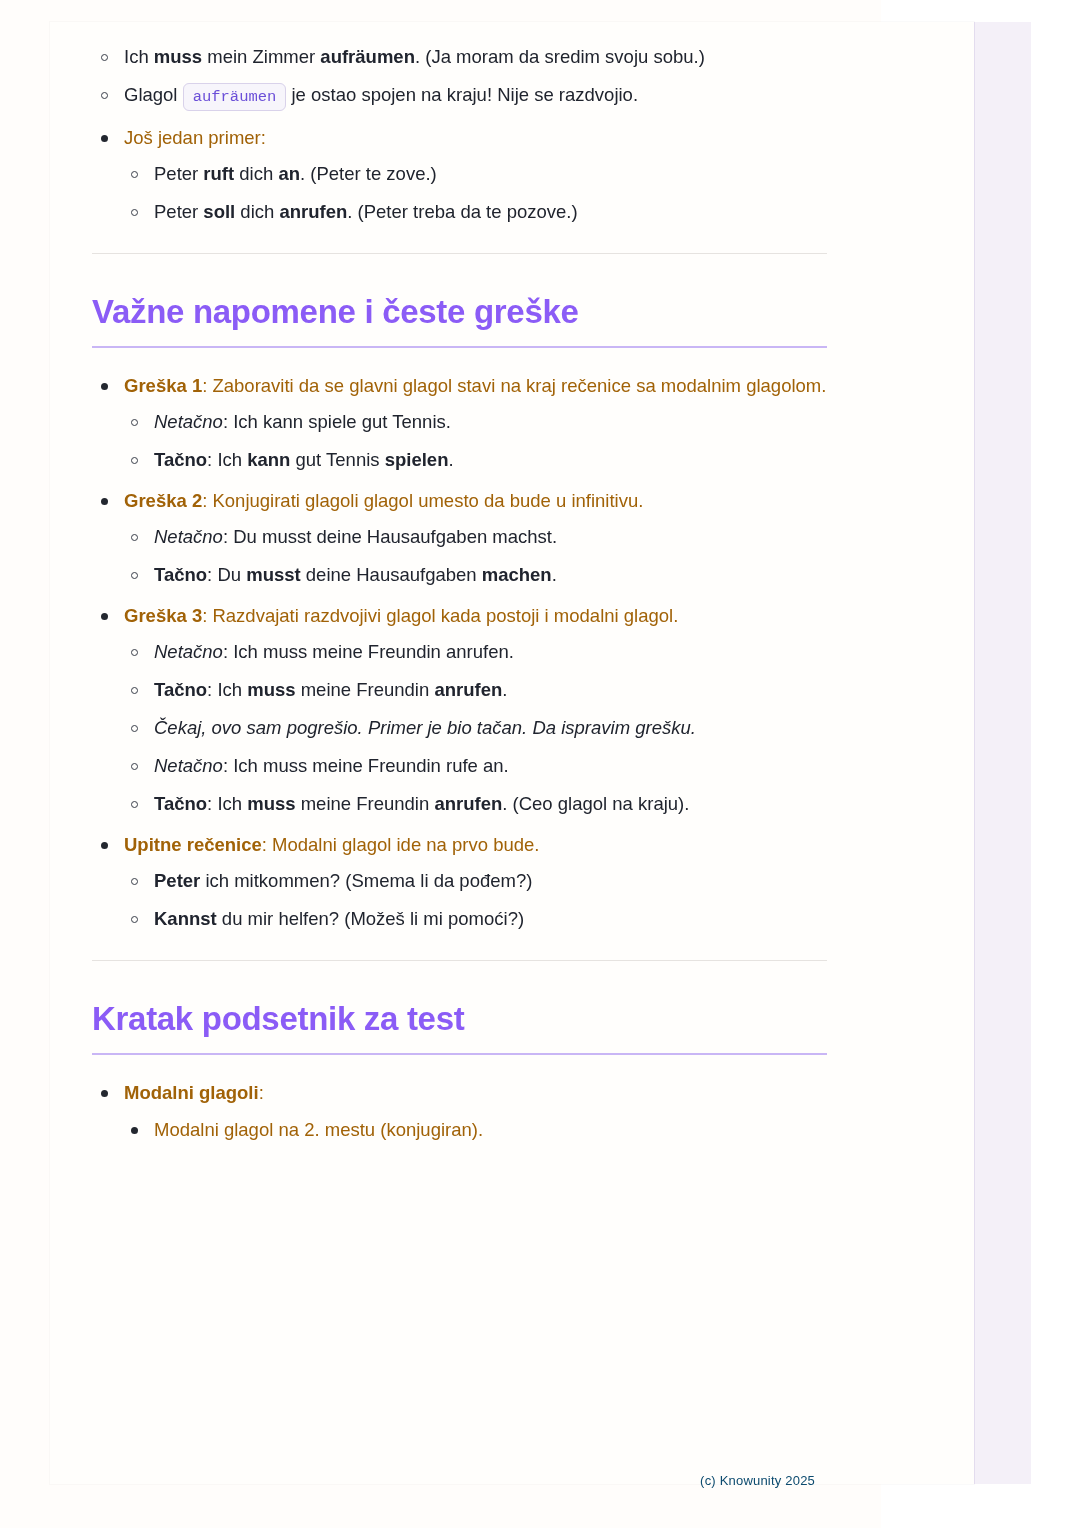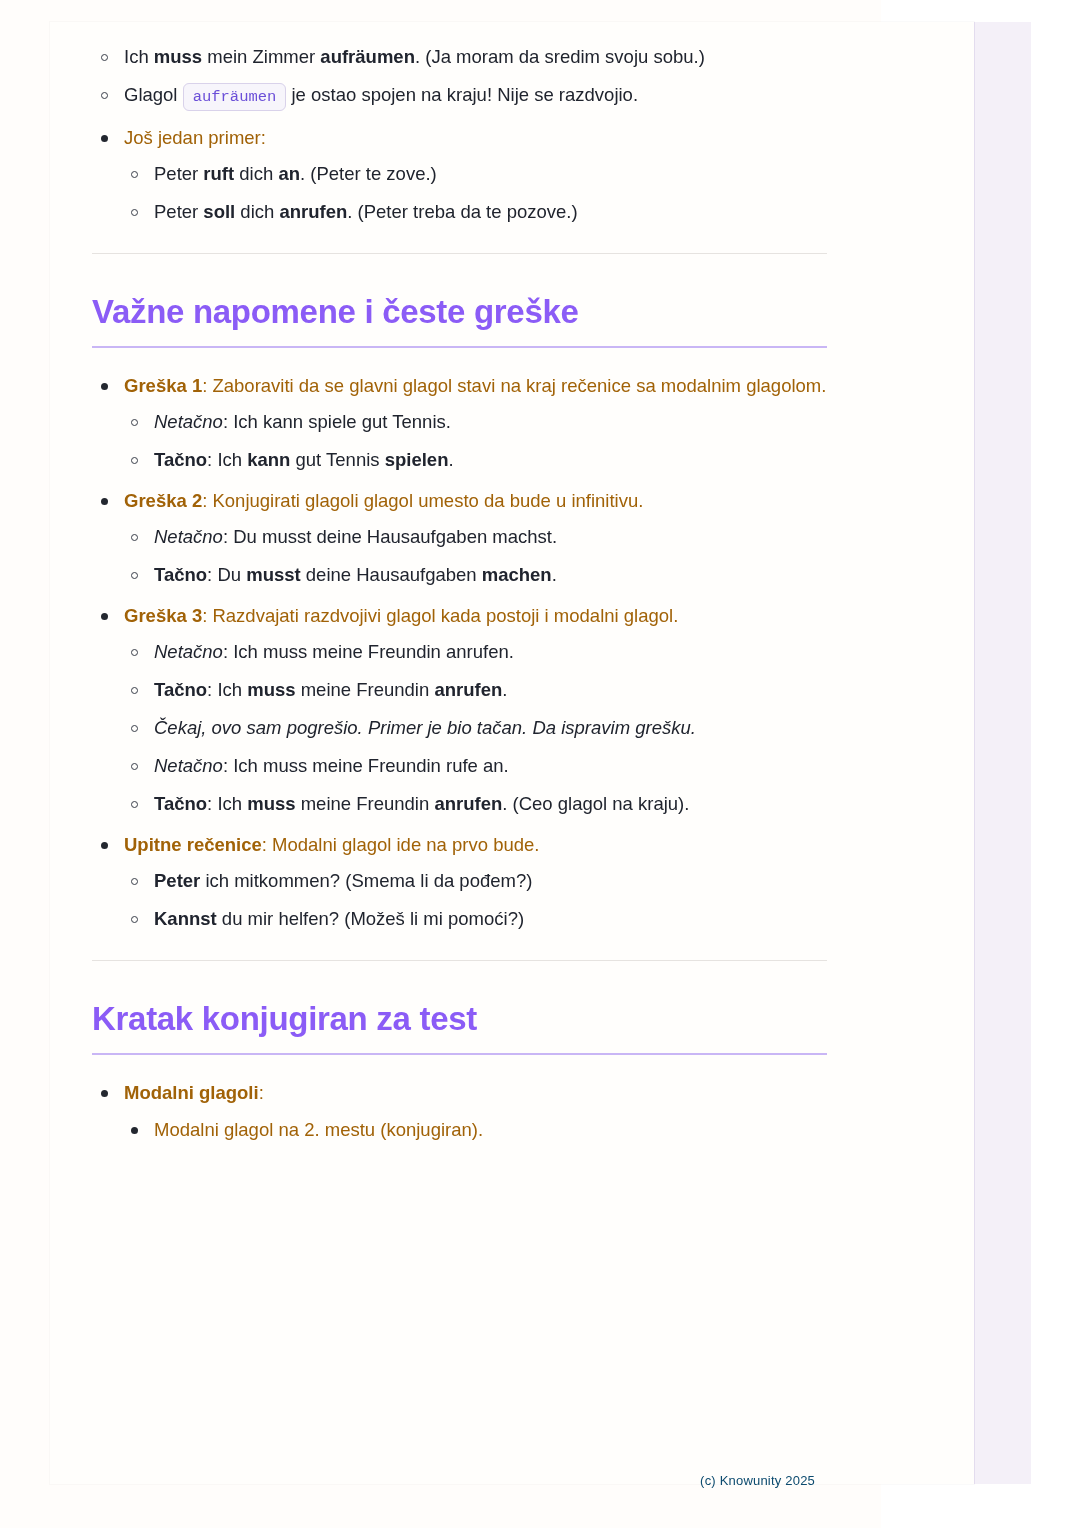--- a/index.html
+++ b/index.html
@@ -194,21 +194,21 @@
           <li class="l2"><b>Tačno</b><span>: Ich </span><b>muss</b><span> meine Freundin </span><b>anrufen</b><span>. (Ceo glagol na kraju).</span></li>
         </ul>
         <ul>
           <li class="l1"><b>Upitne rečenice</b><span>: Modalni glagol ide na prvo bude.</span></li>
         </ul>
         <ul class="sub">
           <li class="l2"><b>Peter</b><span> ich mitkommen? (Smema li da pođem?)</span></li>
           <li class="l2"><b>Kannst</b><span> du mir helfen? (Možeš li mi pomoći?)</span></li>
         </ul>
         <div class="divider"></div>
-        <h2 class="section">Kratak konjugiran za test</h2>
+        <h2 class="section">Kratak podsetnik za test</h2>
         <div class="section-rule"></div>
         <ul>
           <li class="l1"><b>Modalni glagoli</b><span>:</span></li>
         </ul>
         <ul class="sub">
           <li class="l1"><span>Modalni glagol na 2. mestu (konjugiran).</span></li>
         </ul>
       </div>
 
   </div>

